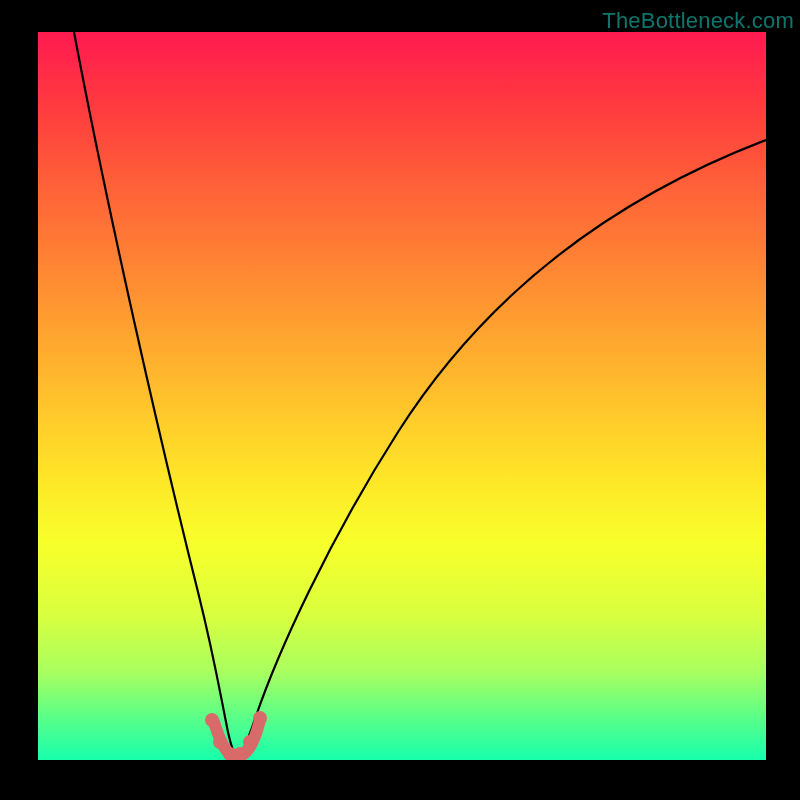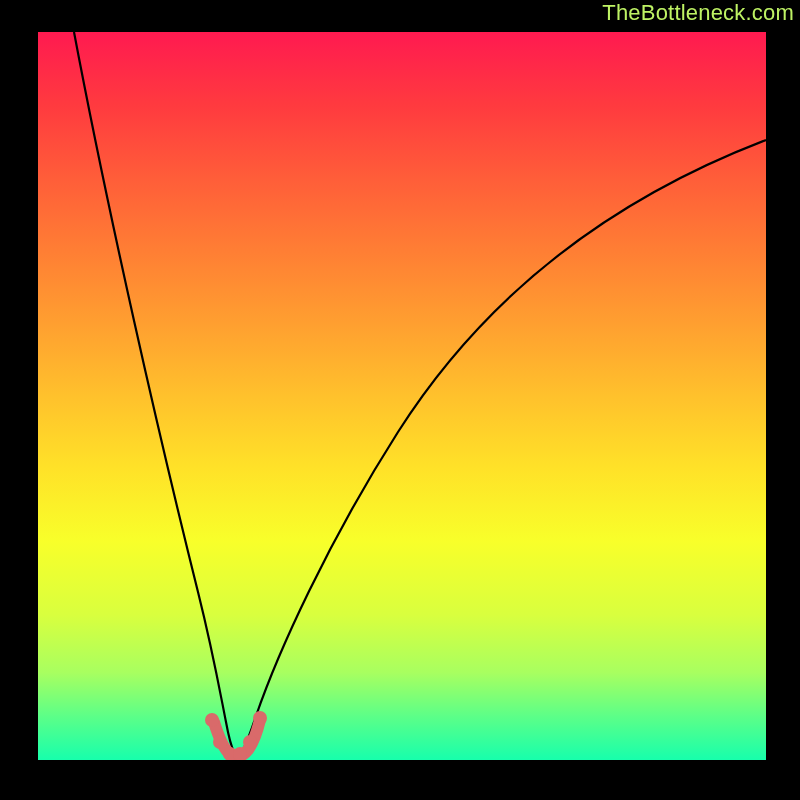--- a/index.html
+++ b/index.html
@@ -28,23 +28,23 @@
       #ffe228 60%,
       #f8ff2a 70%,
       #d9ff3e 80%,
       #a8ff60 88%,
       #5cff88 94%,
       #17ffac 100%
     );
   }
   .watermark {
     position: absolute;
-    top: 0;
+    top: 8px;
     right: 6px;
-    color: #bef264;
+    color: #0f766e;
     font-size: 22px;
     letter-spacing: 0.2px;
     font-weight: 400;
   }
   svg.curve {
     position: absolute;
     left: 0;
     top: 0;
     width: 728px;
     height: 728px;

